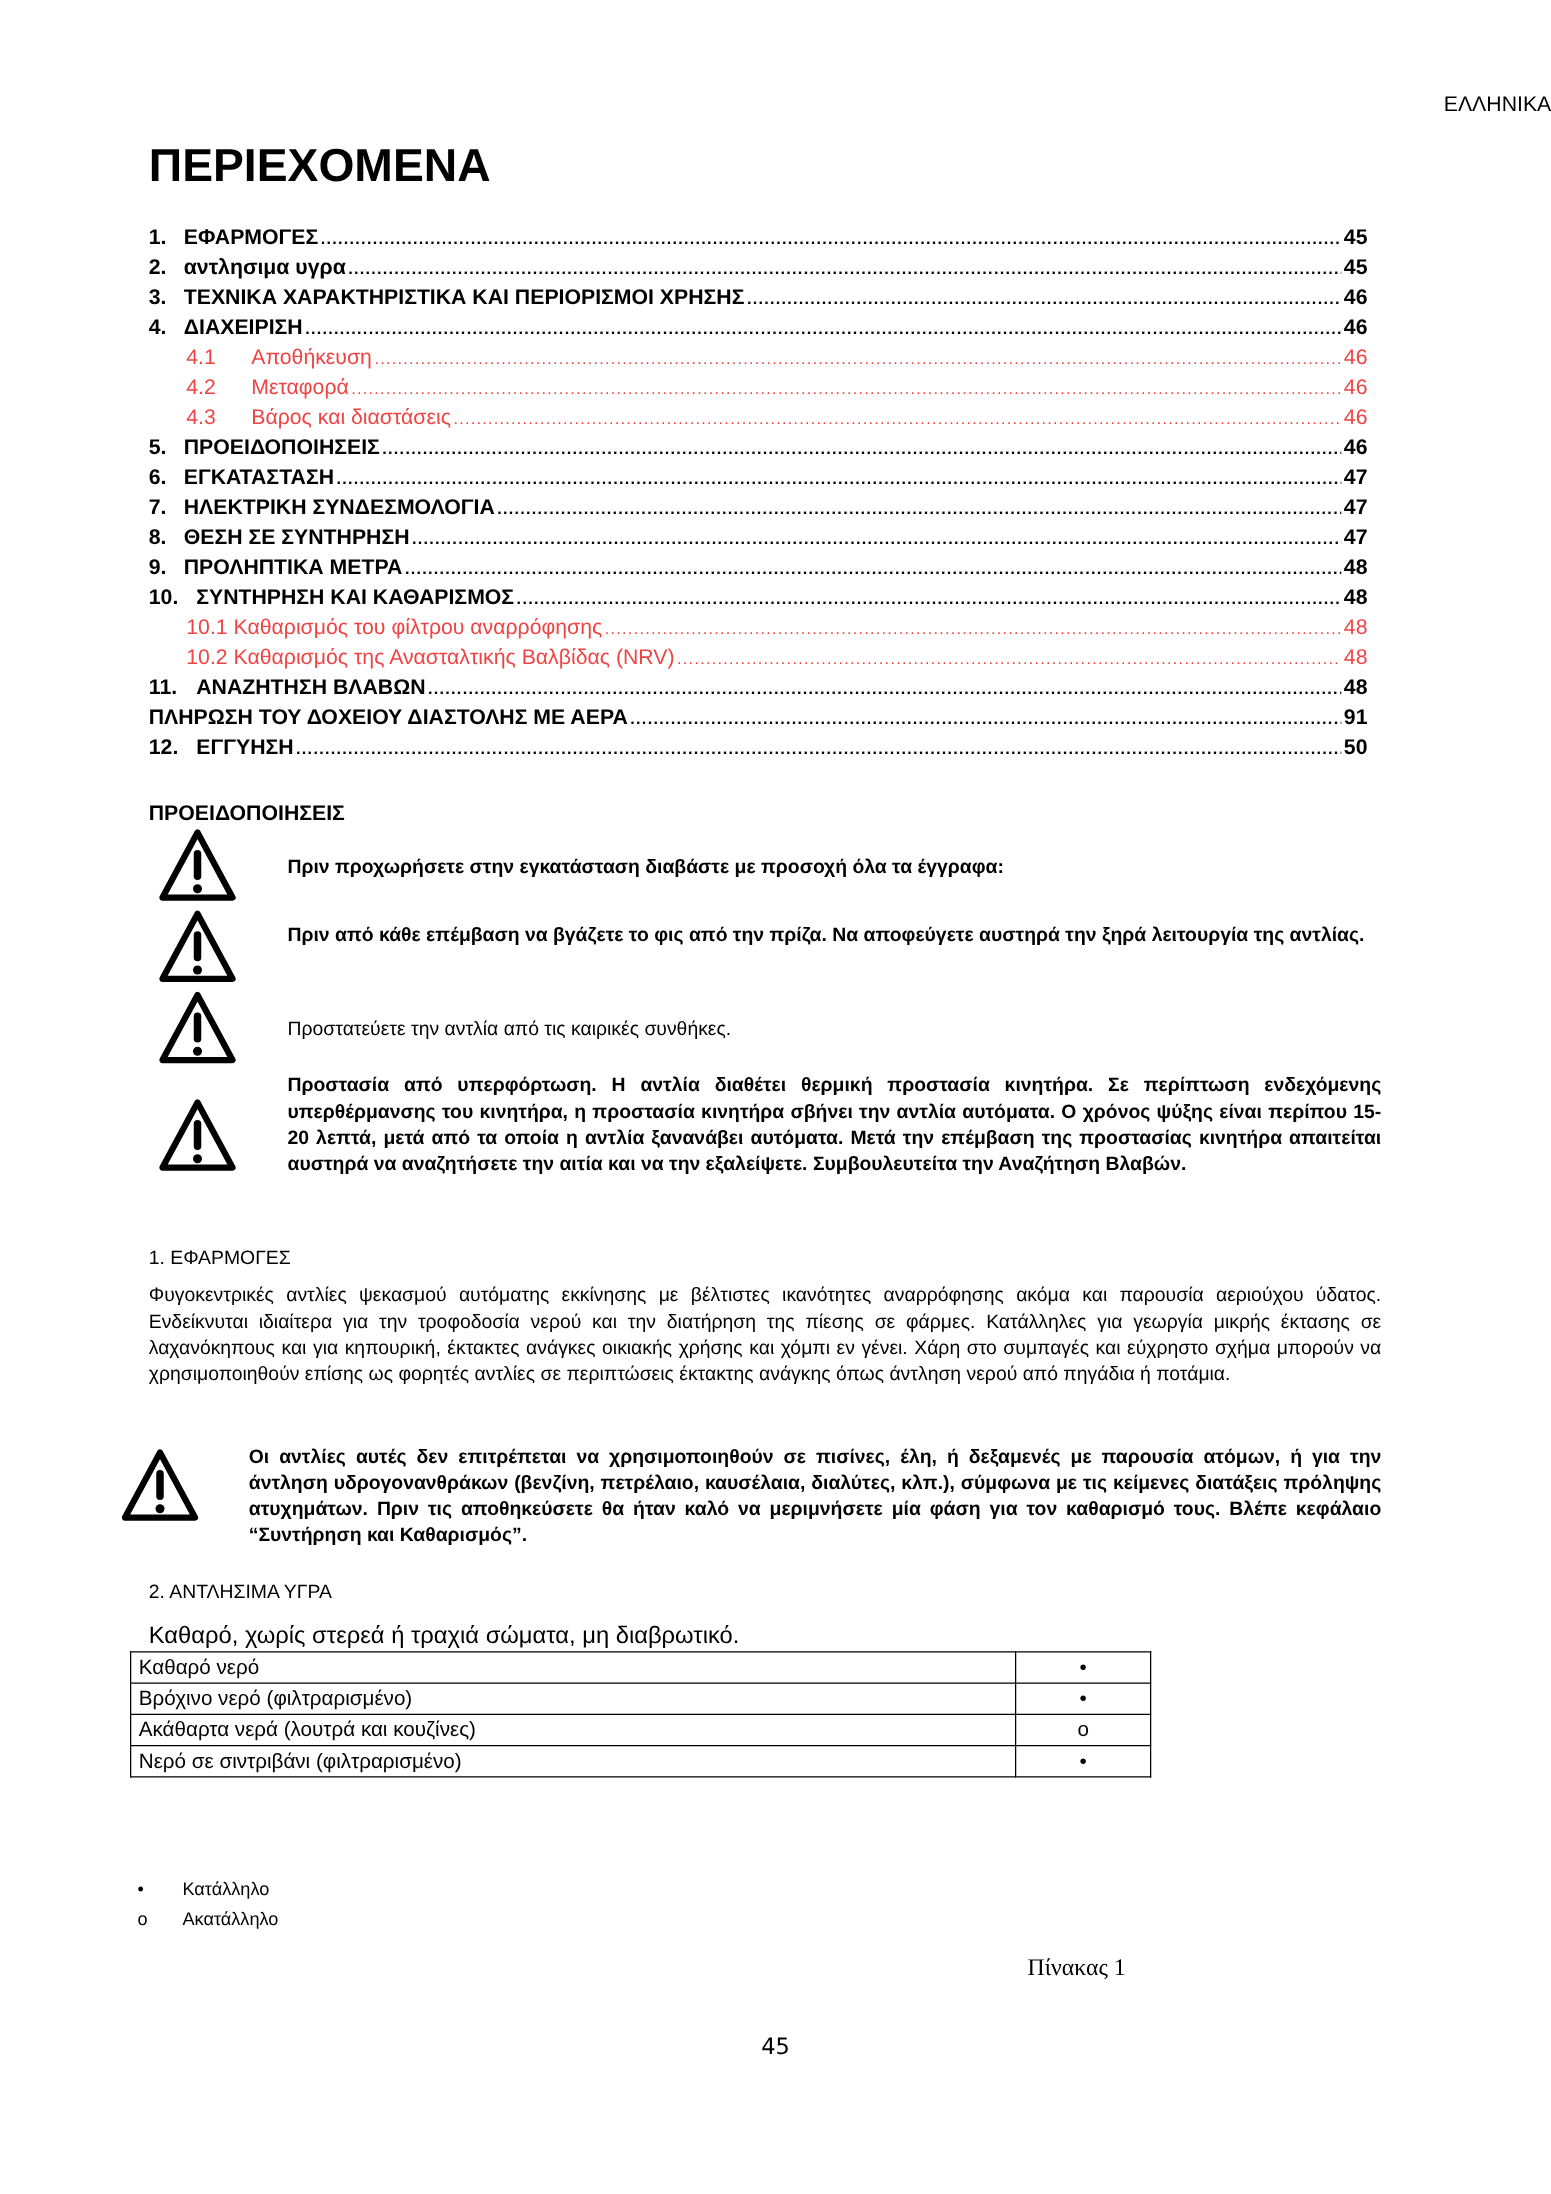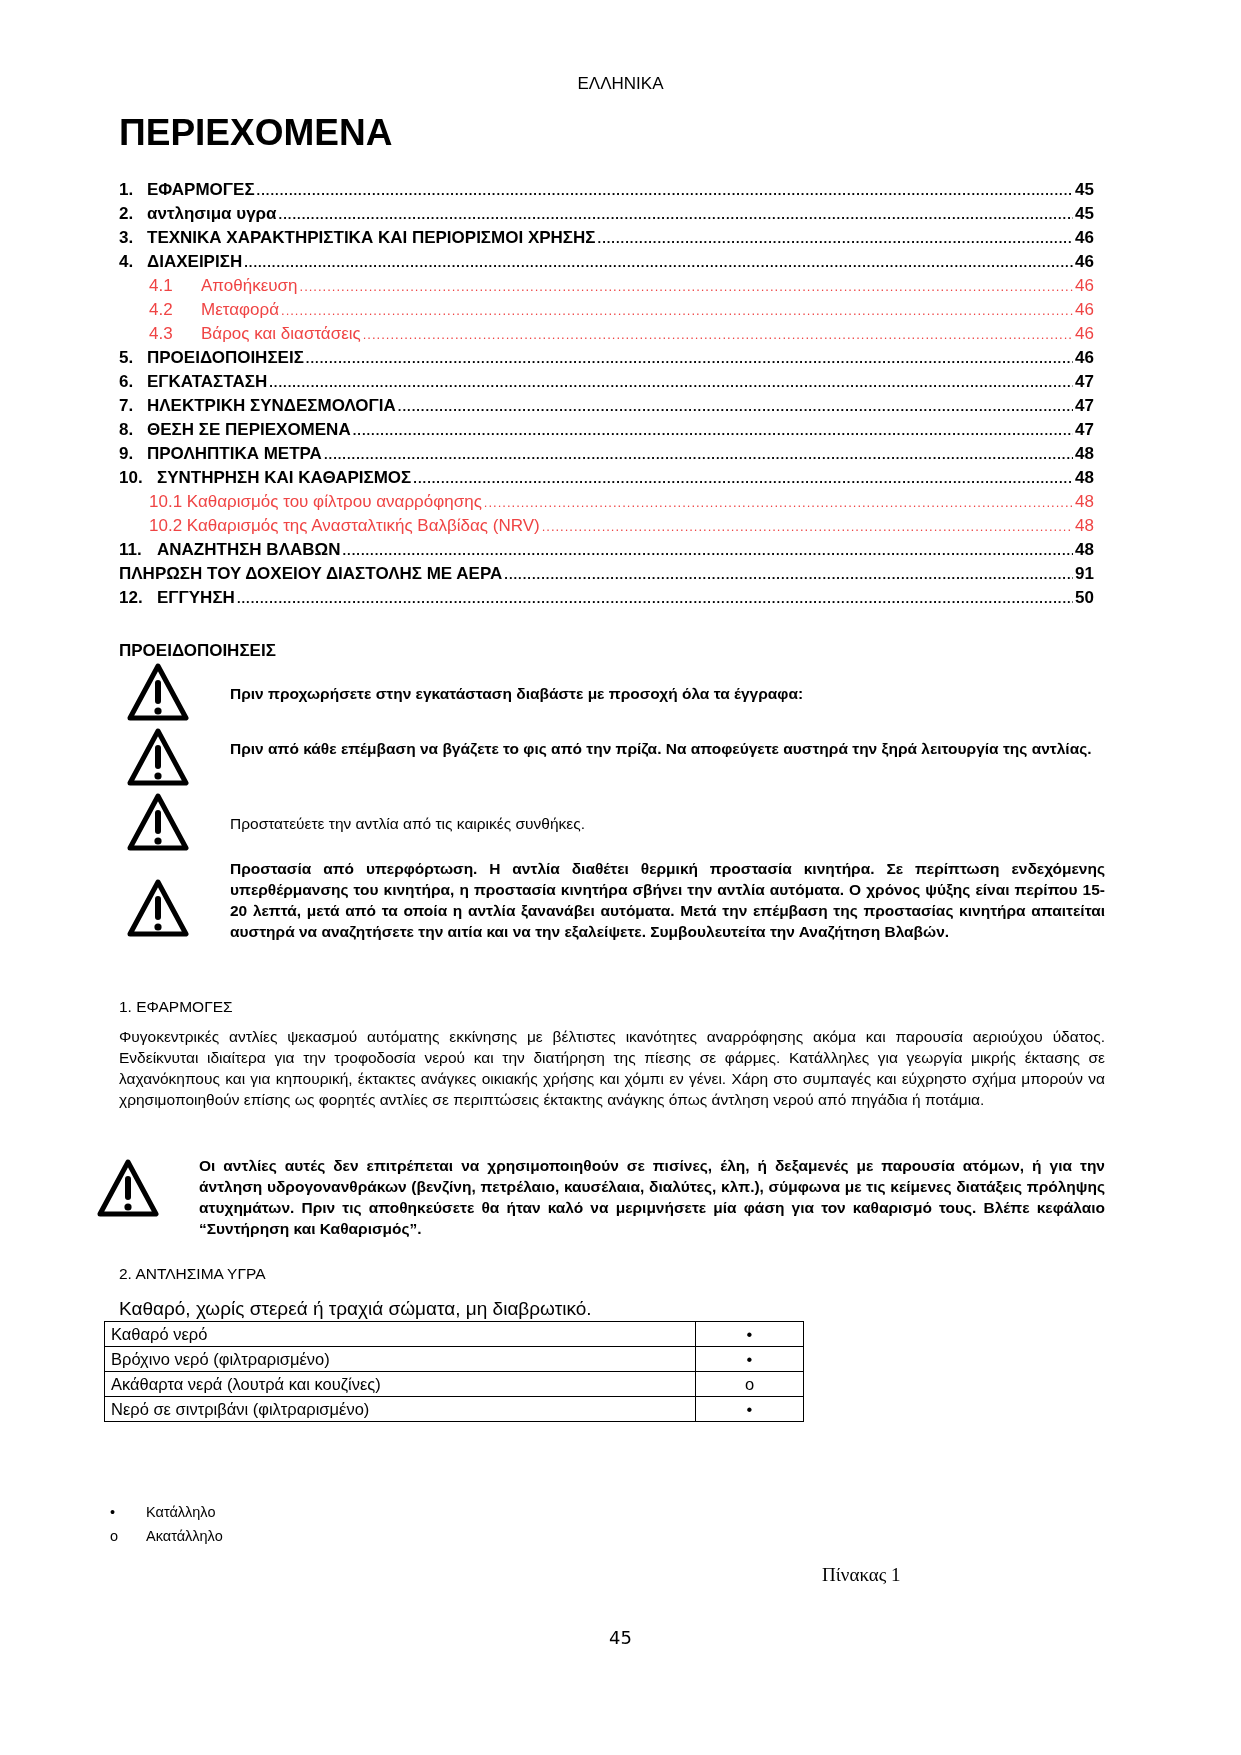--- a/index.html
+++ b/index.html
@@ -1,21 +1,21 @@
 <!DOCTYPE html>
 <html><head>
   <meta charset="utf-8">
   <style>
     html, body { margin: 0; padding: 0; background: #ffffff; }
     body {
       width: 1241px; height: 1755px; position: relative; overflow: hidden;
       font-family: "Liberation Sans", sans-serif; color: #000;
     }
     .abs { position: absolute; }
-    .lang { top: 74px; left: 0; width: 1241px; text-align: center; font-size: 17px; }
+    .lang { top: 74px; left: 0; width: 1241px; text-align: right; font-size: 17px; }
     .title { top: 112px; left: 119px; font-size: 37px; font-weight: bold; letter-spacing: 0px; }
 
     .toc { top: 180px; left: 119px; width: 975px; }
     .toc-row { display: flex; align-items: baseline; height: 24px; font-size: 17px; white-space: nowrap; }
     .toc-row.main { font-weight: bold; }
     .toc-row.sub { padding-left: 30px; font-weight: normal; color: #ef4444; }
     .toc-row .num { display: inline-block; }
     .toc-row.main .num { width: 28px; }
     .toc-row.main.wide .num { width: 38px; }
     .toc-row.sub .num { width: 52px; }
@@ -30,21 +30,21 @@
     .warn-head { top: 641px; left: 119px; font-size: 17px; font-weight: bold; }
     .warn-icon { width: 64px; height: 62px; }
     .warn-text { left: 230px; width: 875px; font-size: 15.5px; line-height: 21px; text-align: justify; }
     .bold { font-weight: bold; }
 
     .sec-head { font-size: 15.5px; font-weight: normal; left: 119px; text-align: center; }
     .para { left: 119px; width: 986px; font-size: 15.5px; line-height: 21px; text-align: justify; }
 
     .fluids-intro { top: 1298px; left: 119px; font-size: 19px; }
     table.fluids {
-      position: absolute; top: 1321px; left: 104px; width: 700px;
+      position: absolute; top: 1321px; left: 104px; width: 817px;
       border-collapse: collapse; font-size: 16.5px;
     }
     table.fluids td { border: 1.5px solid #000; height: 24px; padding: 0 6px; }
     table.fluids td.mark { width: 95px; text-align: center; }
     .caption { top: 1564px; left: 822px; font-size: 19px; font-family: Liberation Serif, serif; font-weight: normal; }
     .legend { left: 110px; font-size: 14.5px; }
     .legend .sym { display: inline-block; width: 36px; }
     .page-num { top: 1627px; left: 0; width: 1241px; text-align: center; font-size: 18px; font-family: "DejaVu Sans", sans-serif; }
   </style>
 </head>
@@ -109,21 +109,21 @@
       <span class="page">47</span>
     </div>
   <div class="toc-row main">
       <span class="num">7.</span>
       <span>ΗΛΕΚΤΡΙΚΗ ΣΥΝΔΕΣΜΟΛΟΓΙΑ</span>
       <span class="dots"></span>
       <span class="page">47</span>
     </div>
   <div class="toc-row main">
       <span class="num">8.</span>
-      <span>ΘΕΣΗ ΣΕ ΠΕΡΙΕΧΟΜΕΝΑ</span>
+      <span>ΘΕΣΗ ΣΕ ΣΥΝΤΗΡΗΣΗ</span>
       <span class="dots"></span>
       <span class="page">47</span>
     </div>
   <div class="toc-row main">
       <span class="num">9.</span>
       <span>ΠΡΟΛΗΠΤΙΚΑ ΜΕΤΡΑ</span>
       <span class="dots"></span>
       <span class="page">48</span>
     </div>
   <div class="toc-row main wide">

